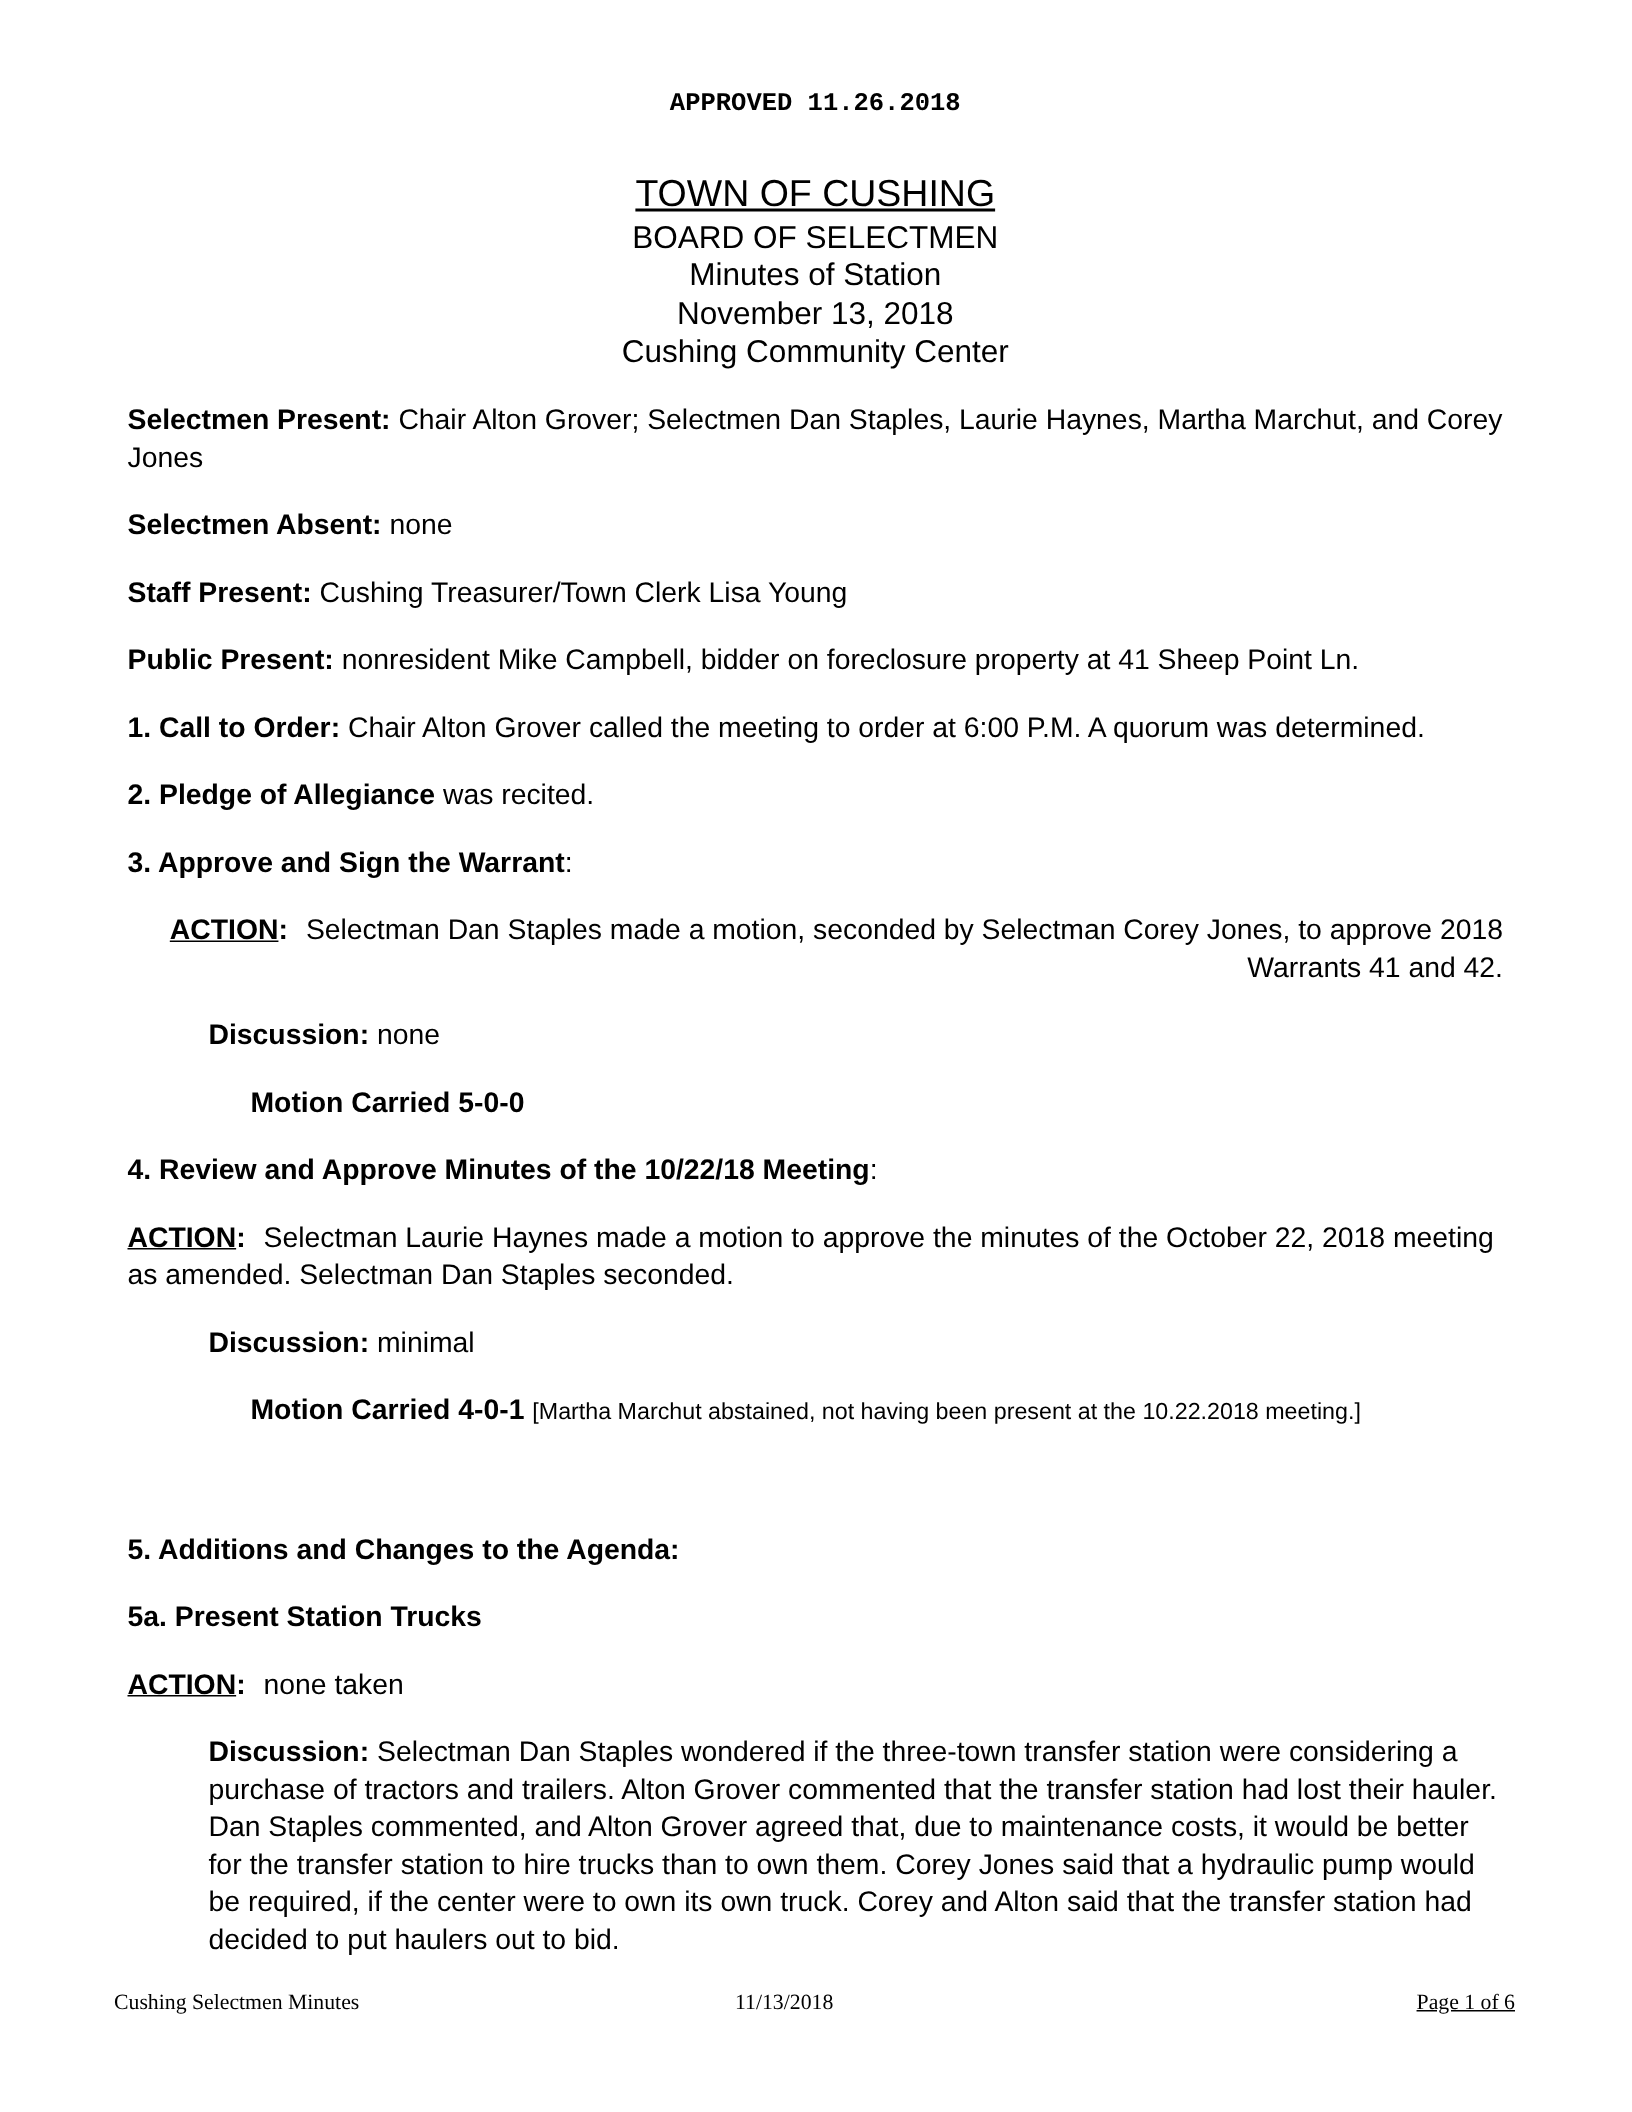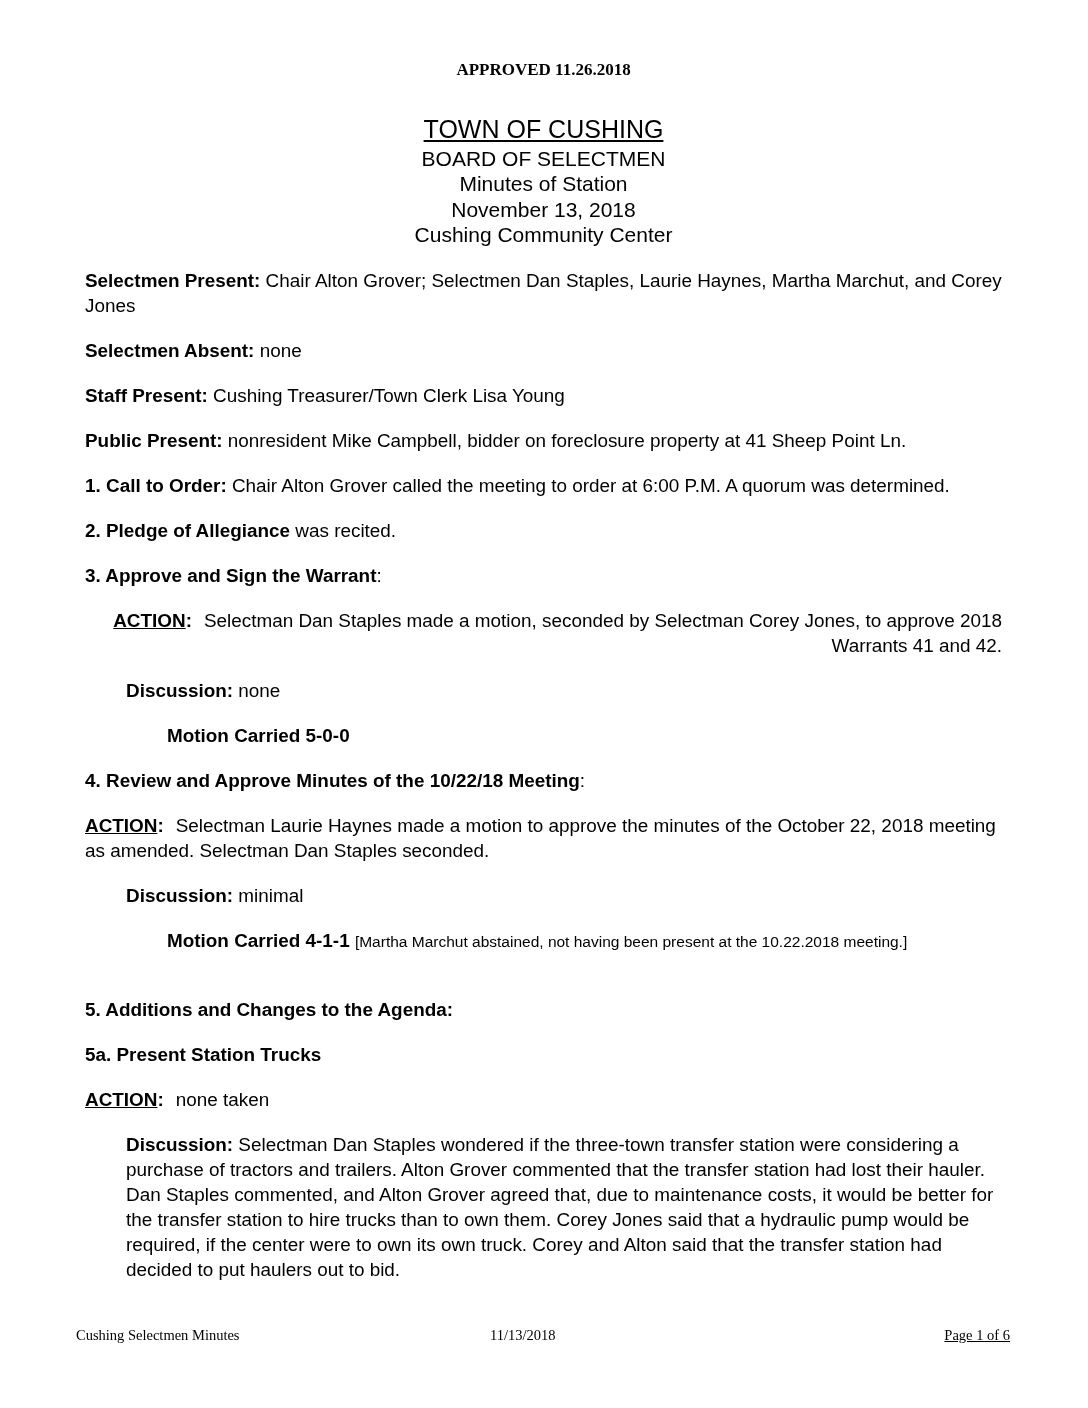--- a/index.html
+++ b/index.html
@@ -17,37 +17,37 @@
     font-size: 18.9px;
     line-height: 25px;
     box-sizing: border-box;
     overflow: hidden;
   }
   .content {
     padding: 60px 86px 0 85px;
   }
   .approved {
     text-align: center;
-    font-family: Liberation Serif, serif;
+    font-family: Liberation Mono, monospace;
     font-weight: bold;
     font-size: 17px;
     line-height: 20px;
   }
   .title-block {
     margin-top: 33px;
     text-align: center;
   }
   .t1 { font-size: 25px; line-height: 33px; text-decoration: underline; }
   .t2 { font-size: 21px; line-height: 25.3px; }
   .para { margin: 20px 0 0 0; }
   .para.first { margin-top: 21px; }
-  .para.gap-lg { margin-top: 43px; }
+  .para.gap-lg { margin-top: 67px; }
   .b { font-weight: bold; }
   .u { text-decoration: underline; }
-  .ind1 { margin-left: 41px; }
+  .ind1 { margin-left: 54px; }
   .ind2 { margin-left: 82px; }
   .hang { padding-left: 97px; text-indent: -97px; text-align: right; }
   .action-colon { font-weight: bold; margin-right: 12px; }
   .note { font-size: 15.5px; }
   .footer {
     position: absolute;
     top: 1326px;
     left: 0;
     width: 100%;
     height: 20px;
@@ -121,21 +121,21 @@
     <p class="para"><span class="b">4. Review and Approve Minutes of the 10/22/18 Meeting</span><span>:</span></p>
 
     <p class="para"><span class="b u">ACTION</span><span class="action-colon">:</span><span>Selectman Laurie Haynes made a motion to approve the minutes of the October 22, 2018 meeting as amended. Selectman Dan Staples seconded.</span></p>
 
     <p class="para ind1">
       <span class="b">Discussion:</span>
       <span>minimal</span>
     </p>
 
     <p class="para ind2">
-      <span class="b">Motion Carried 4-1-1</span>
+      <span class="b">Motion Carried 4-0-1</span>
       <span class="note">[Martha Marchut abstained, not having been present at the 10.22.2018 meeting.]</span>
     </p>
 
     <p class="para gap-lg">
       <span class="b">5. Additions and Changes to the Agenda:</span>
     </p>
 
     <p class="para">
       <span class="b">5a. Present Station Trucks</span>
     </p>

